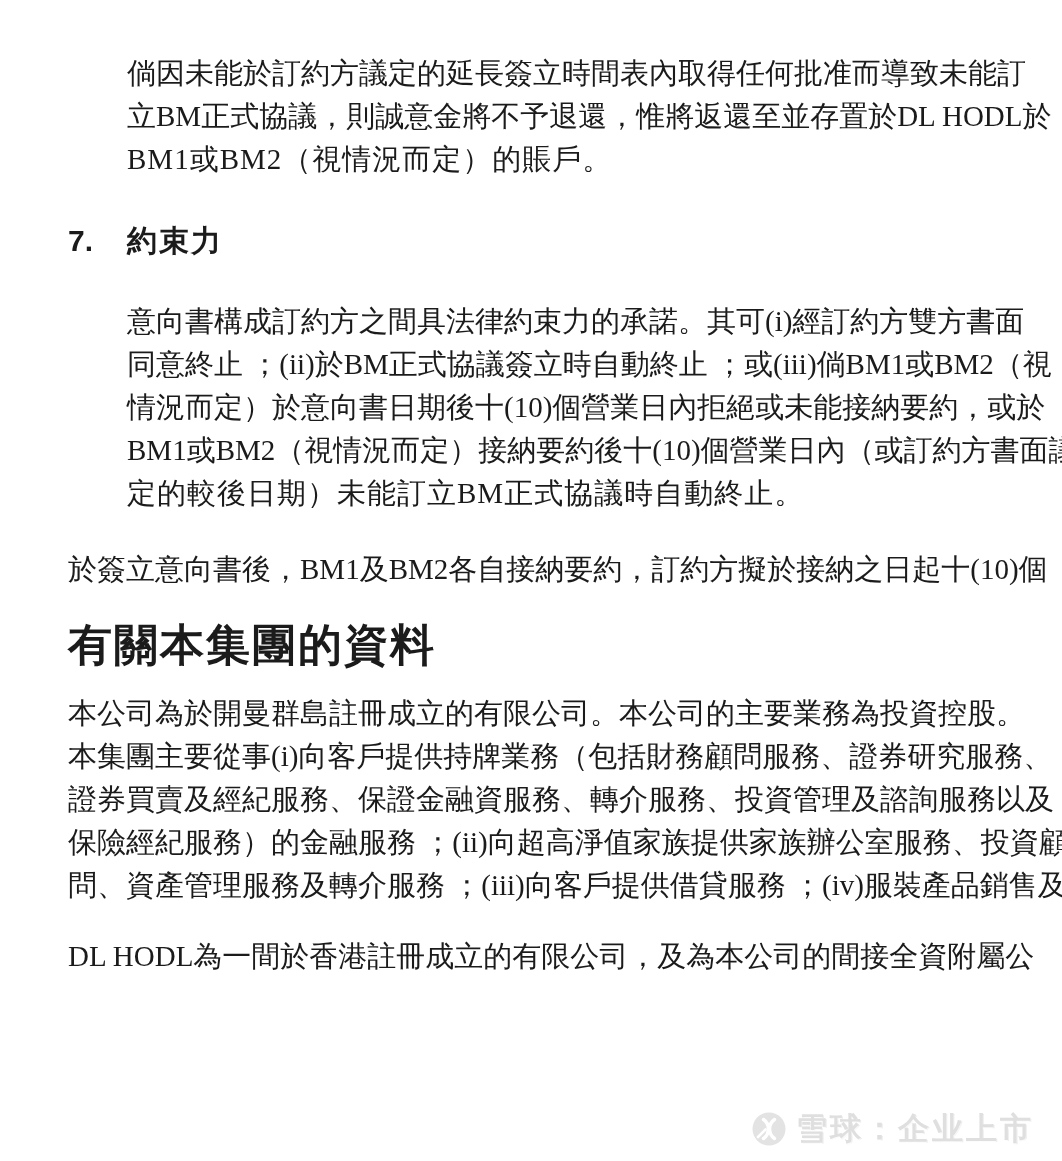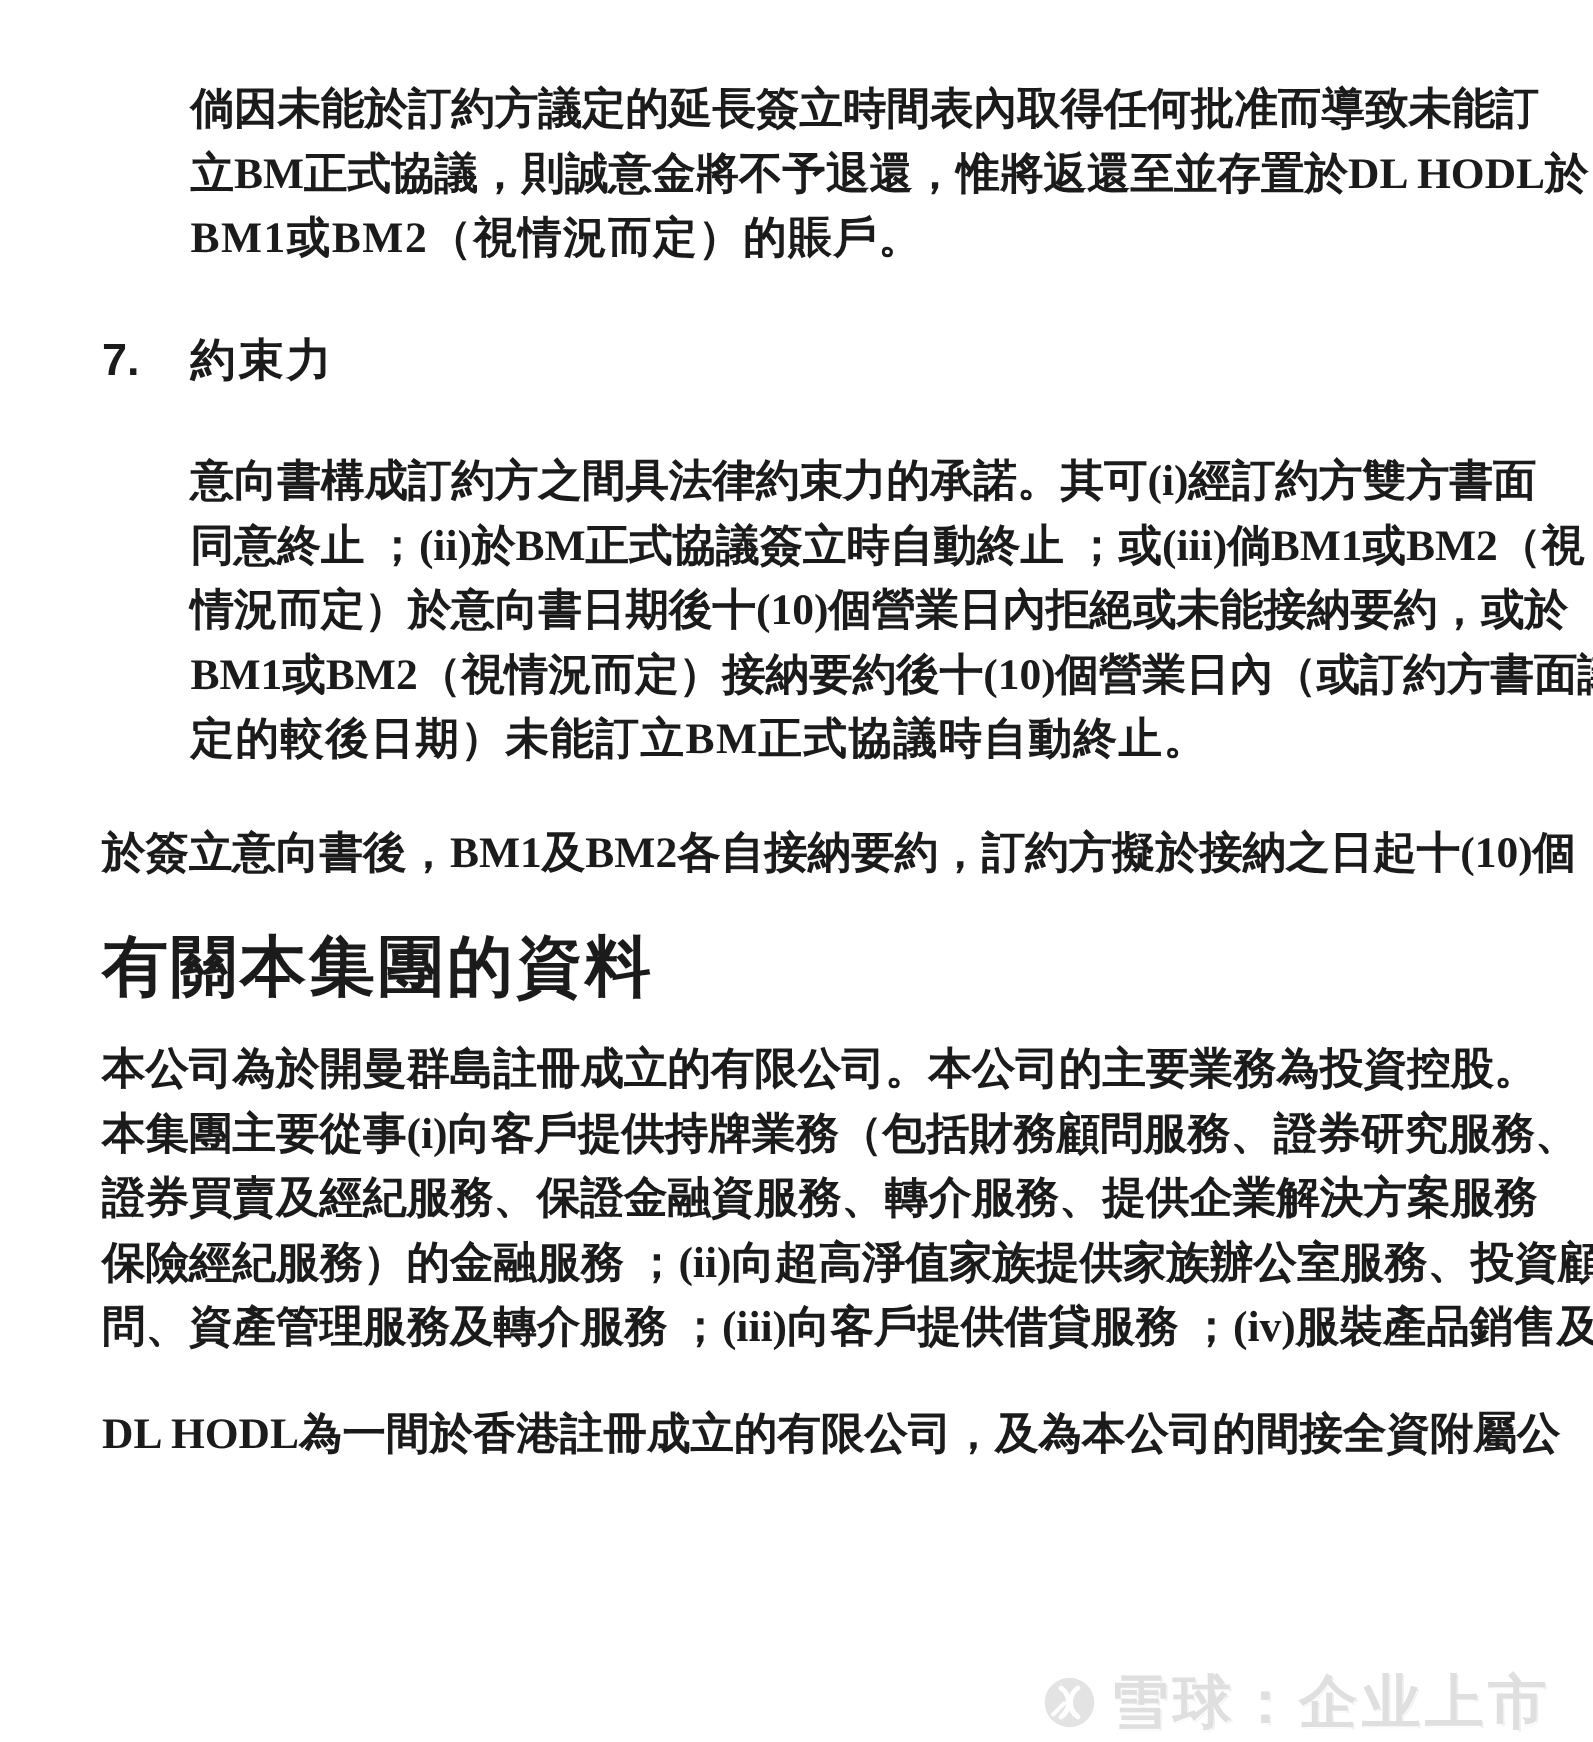--- a/index.html
+++ b/index.html
@@ -15,21 +15,20 @@
     overflow:hidden;
     color:var(--text);
     font-family:"Liberation Serif","DejaVu Serif",serif;
   }
   .doc{
     padding:0 64px 0 68px; 
   }
   .para{
     font-size:29px;
     line-height:43px;
-    font-weight:bold;
   }
   .para .pline{
     height:43px;
     text-align:justify;
     text-align-last:justify;
     white-space:nowrap;
   }
   .para .pline.last{
     text-align:left;
     text-align-last:left;
@@ -67,21 +66,21 @@
     top:1108px;
     right:28px;
     display:flex;
     align-items:center;
     gap:9px;
     user-select:none;
   }
   .wm-logo{display:block;}
   .wm-text{
     font-family:"Liberation Sans","DejaVu Sans",sans-serif;
-    font-size:39px;
+    font-size:31px;
     font-weight:bold;
     letter-spacing:3px;
     color:var(--wm);
     text-shadow:0 2px 2px rgba(255,255,255,0.95), 1px 1px 0 rgba(170,170,170,0.25);
   }
 </style>
 </head>
 <body>
 
 <div class="page">
@@ -108,21 +107,21 @@
 
     <div class="para p-offer">
       <div class="pline">於簽立意向書後，BM1及BM2各自接納要約，訂約方擬於接納之日起十(10)個</div>
     </div>
 
     <div class="group-heading">有關本集團的資料</div>
 
     <div class="para p-group">
       <div class="pline">本公司為於開曼群島註冊成立的有限公司。本公司的主要業務為投資控股。</div>
       <div class="pline">本集團主要從事(i)向客戶提供持牌業務（包括財務顧問服務、證券研究服務、</div>
-      <div class="pline">證券買賣及經紀服務、保證金融資服務、轉介服務、提供企業解決方案服務</div>
+      <div class="pline">證券買賣及經紀服務、保證金融資服務、轉介服務、投資管理及諮詢服務以及</div>
       <div class="pline">保險經紀服務）的金融服務 ；(ii)向超高淨值家族提供家族辦公室服務、投資顧</div>
       <div class="pline">問、資產管理服務及轉介服務 ；(iii)向客戶提供借貸服務 ；(iv)服裝產品銷售及</div>
     </div>
 
     <div class="para p-dlhodl">
       <div class="pline">DL HODL為一間於香港註冊成立的有限公司，及為本公司的間接全資附屬公</div>
     </div>
 
   </div>
 

